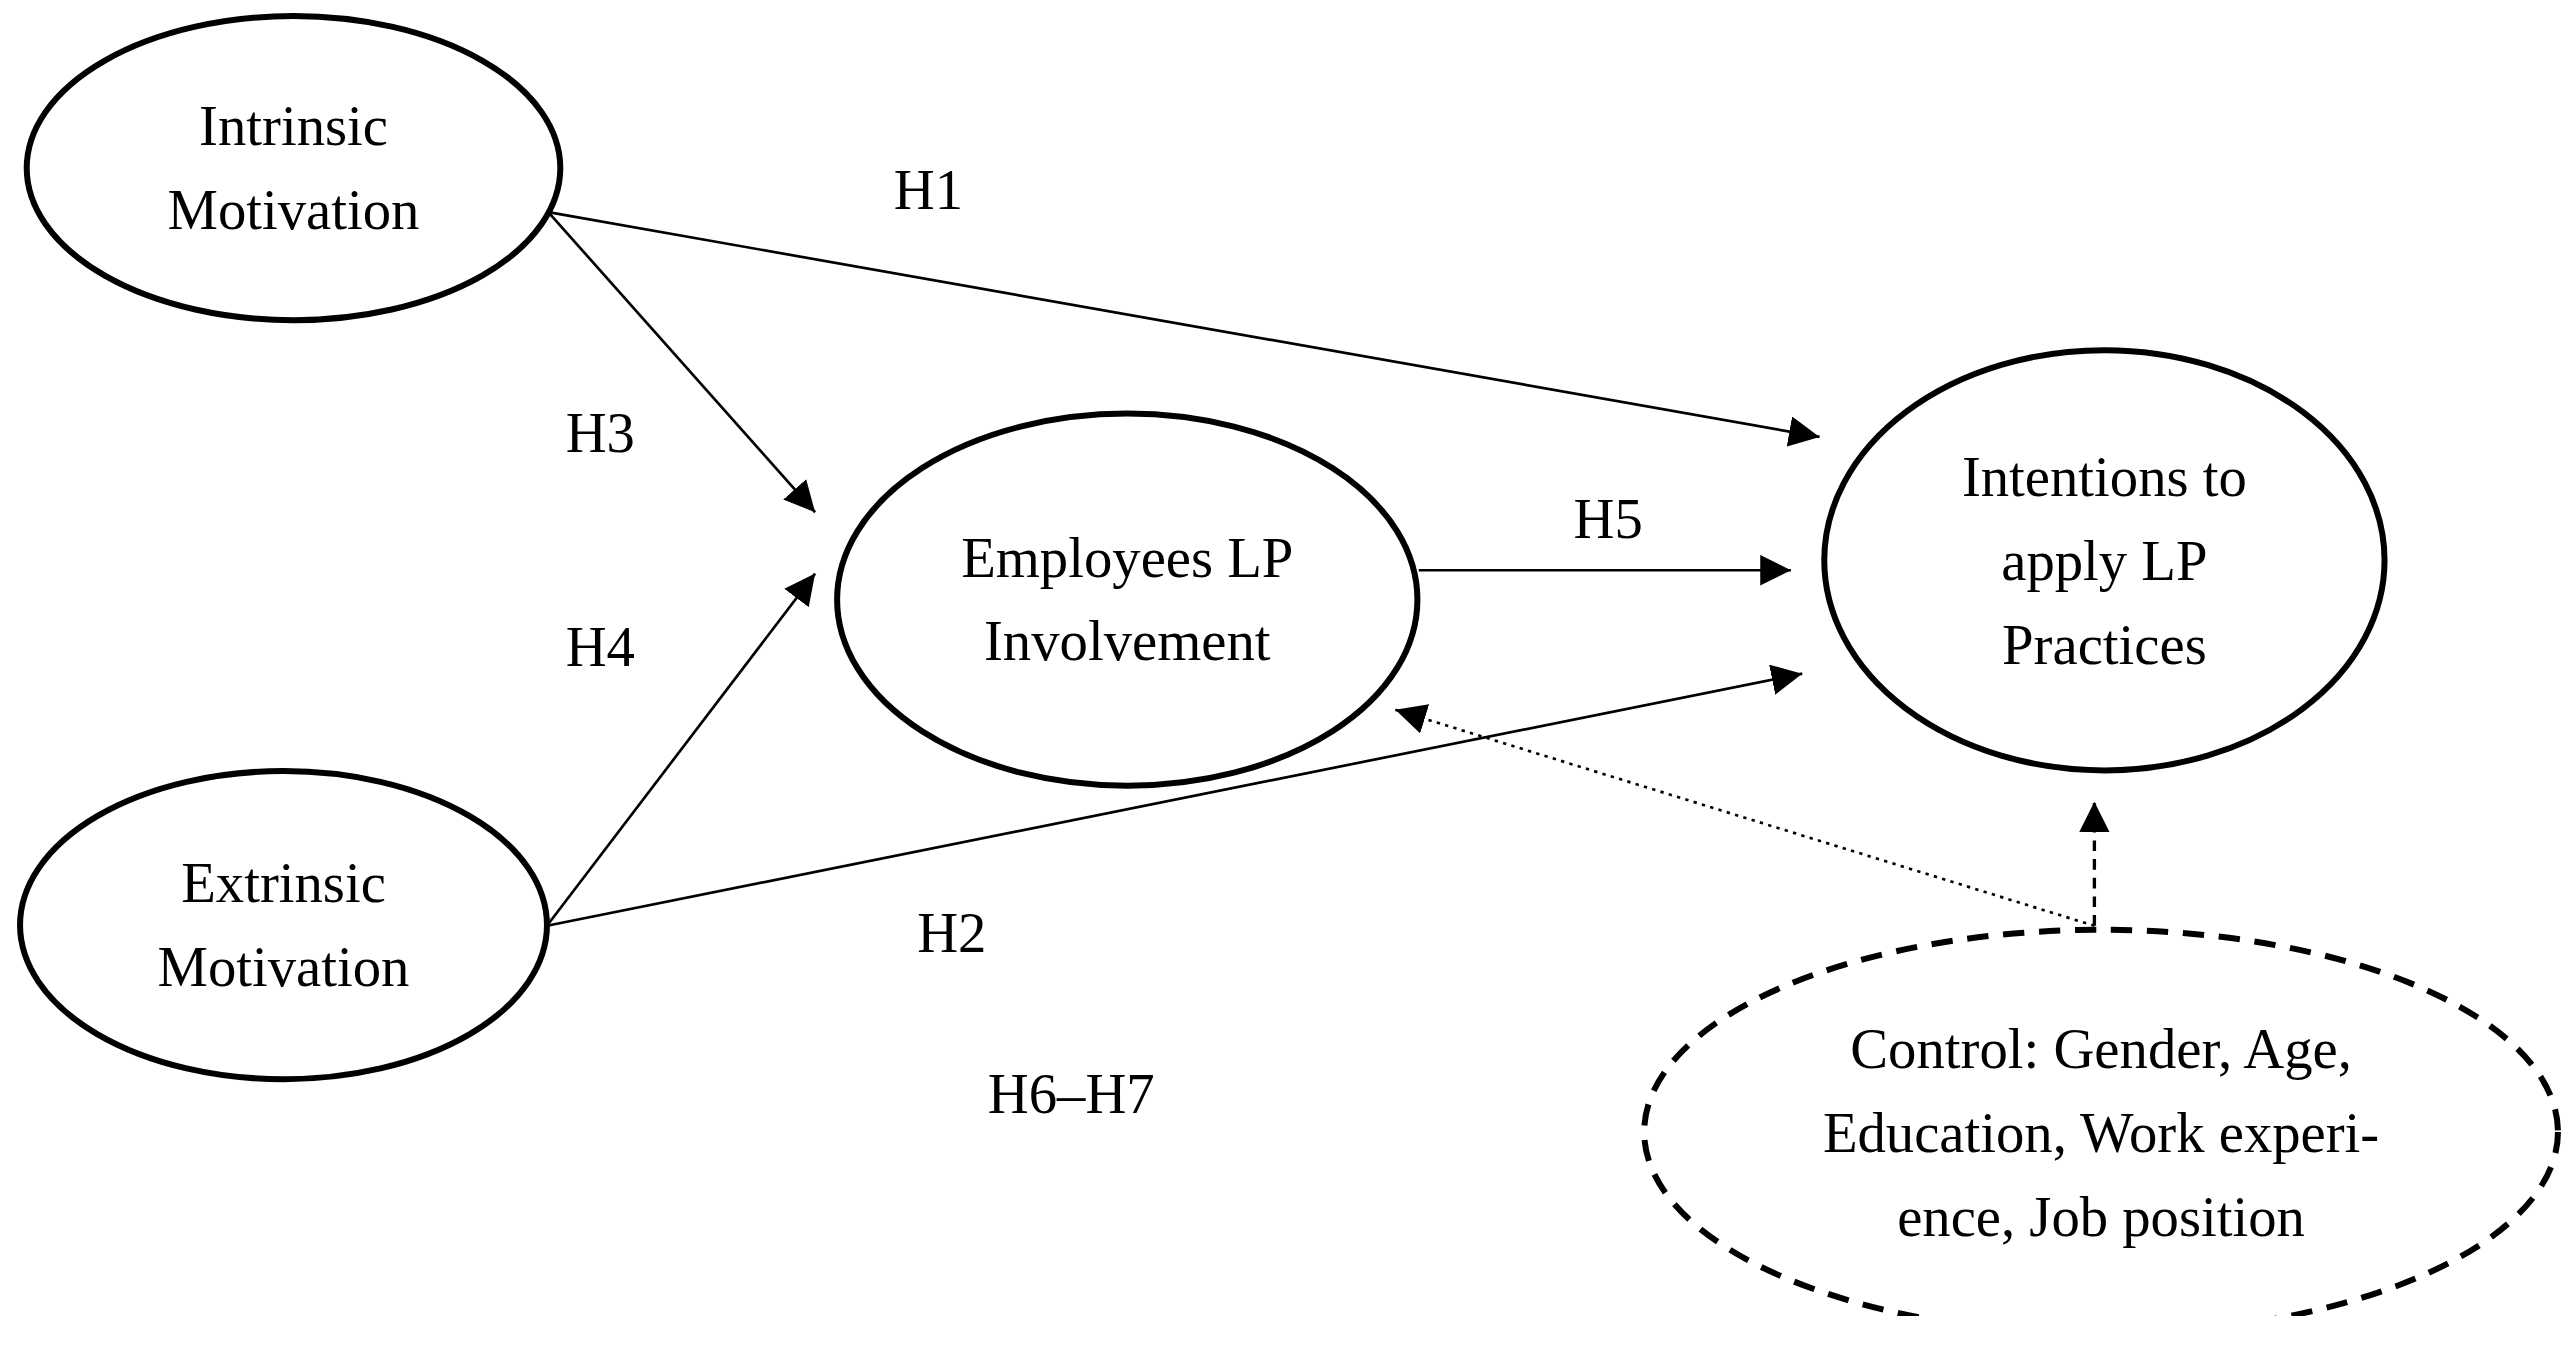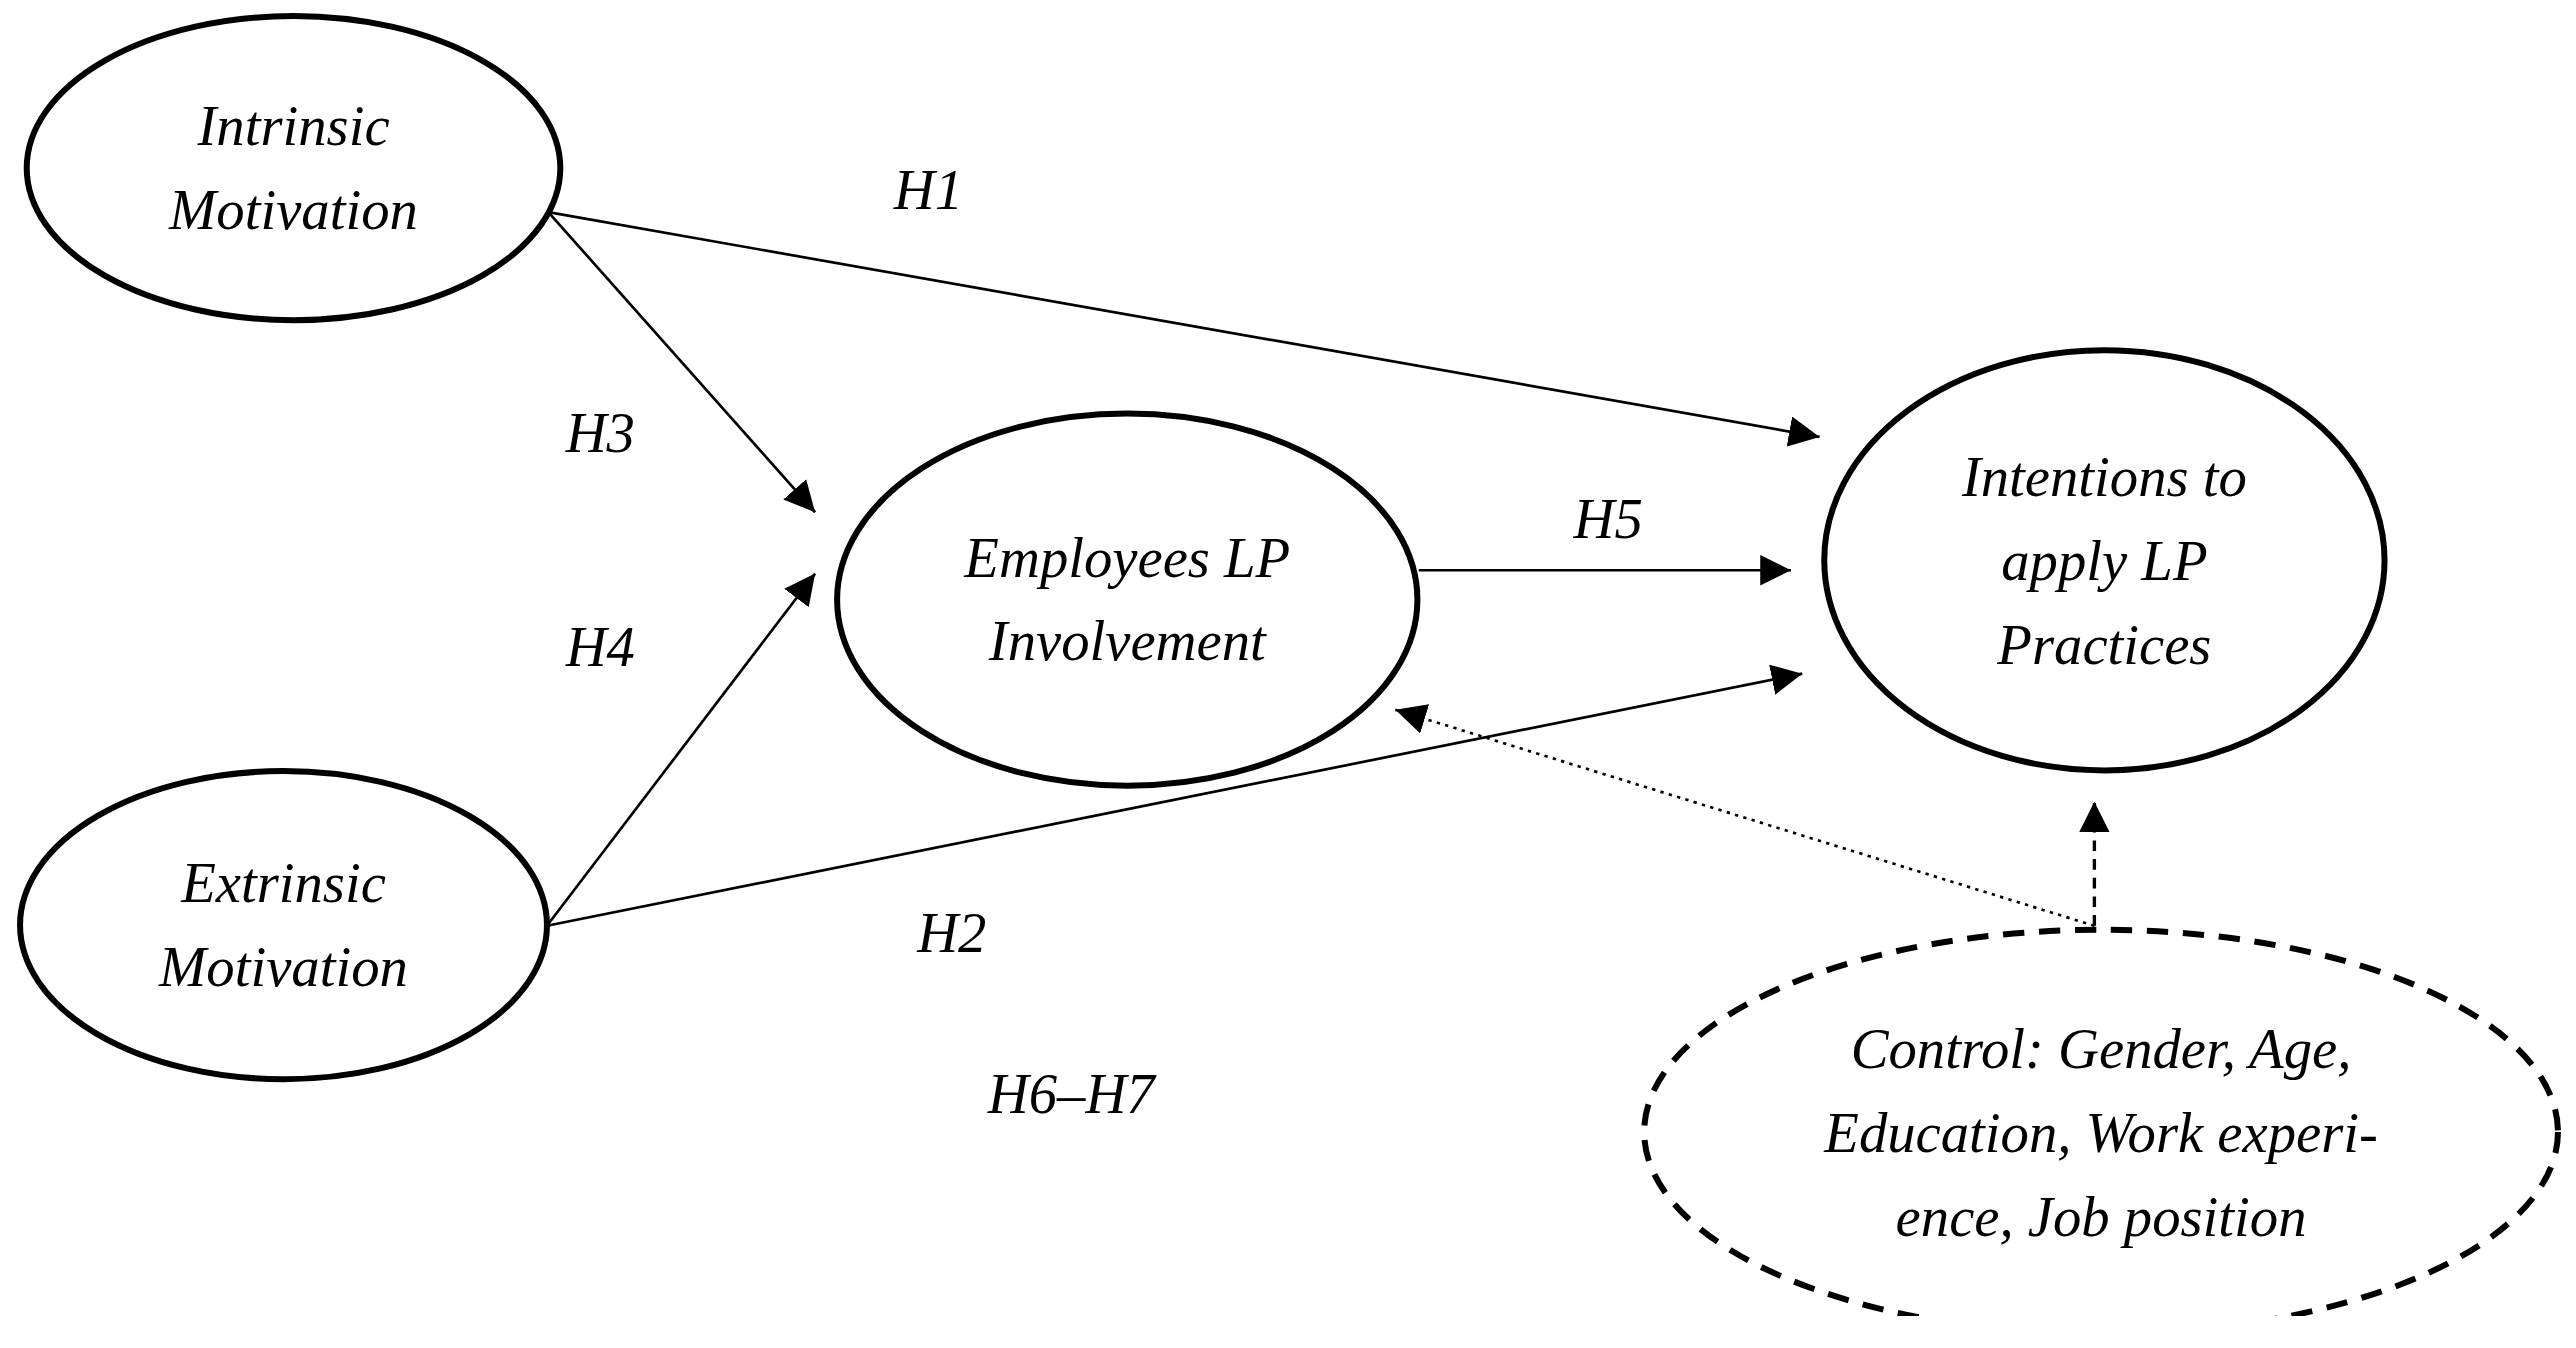--- a/index.html
+++ b/index.html
@@ -4,21 +4,20 @@
 <style>
   html, body {
     margin: 0; padding: 0;
     background: var(--bg, #ffffff);
   }
   .canvas {
     position: relative;
     width: 2576px; height: 1316px;
     background: var(--bg, #ffffff);
     overflow: hidden;
-    font-style: italic;
   }
   svg { display: block; }
   svg text {
     font-family: "Liberation Serif", "DejaVu Serif", serif;
     font-size: 85px;
     fill: var(--text, #000000);
     text-anchor: middle;
   }
   .node {
     fill: #ffffff;

